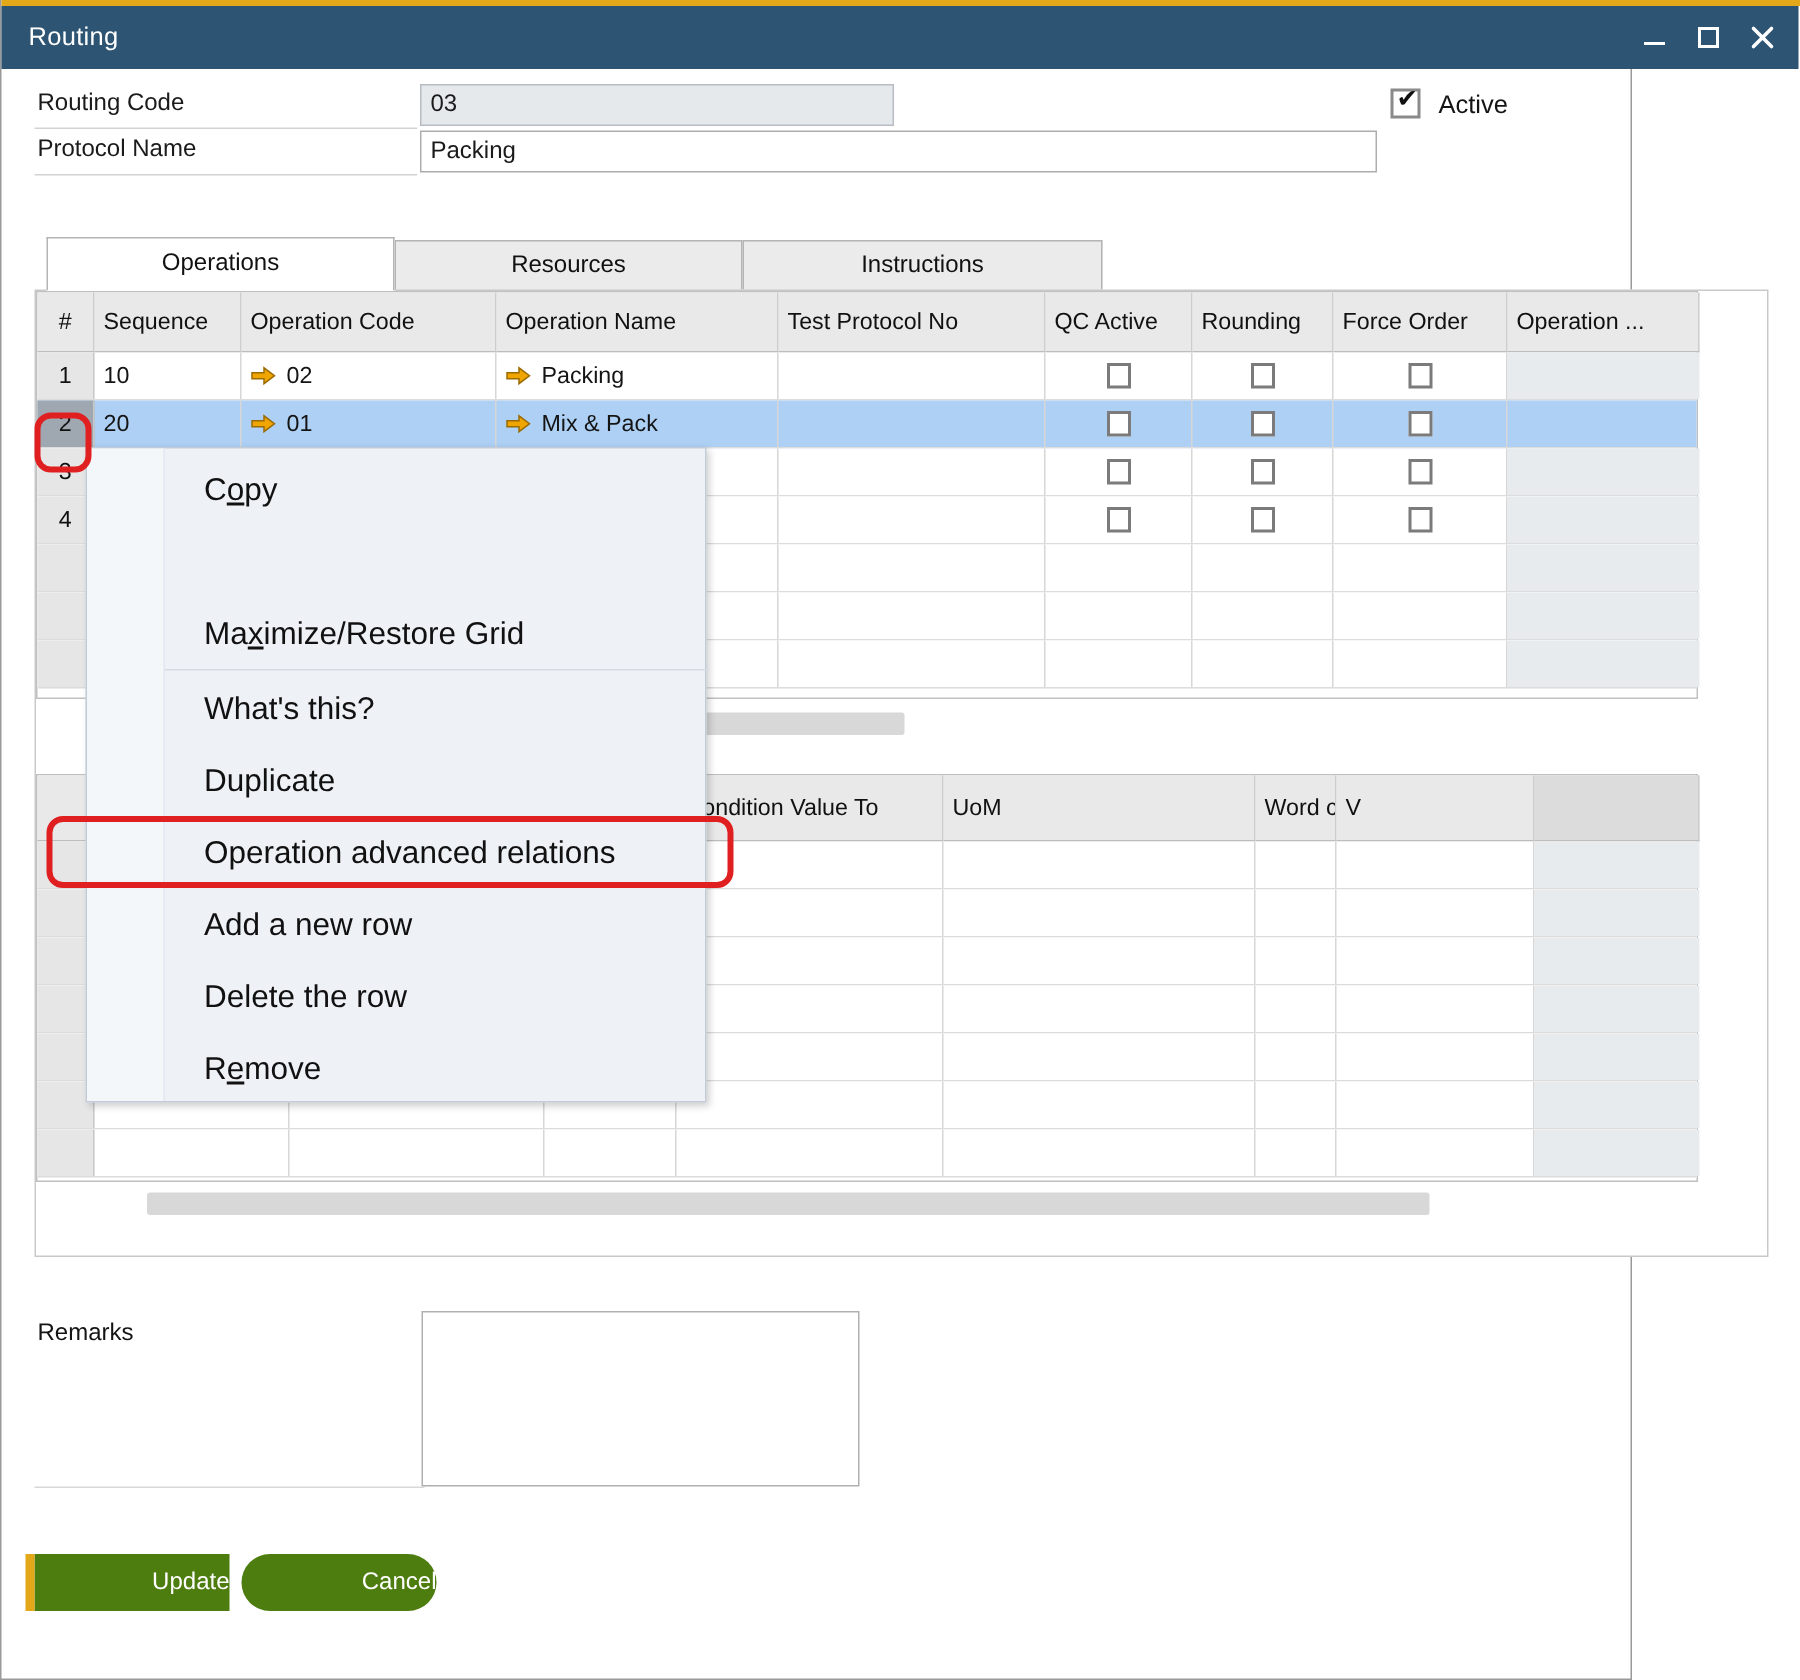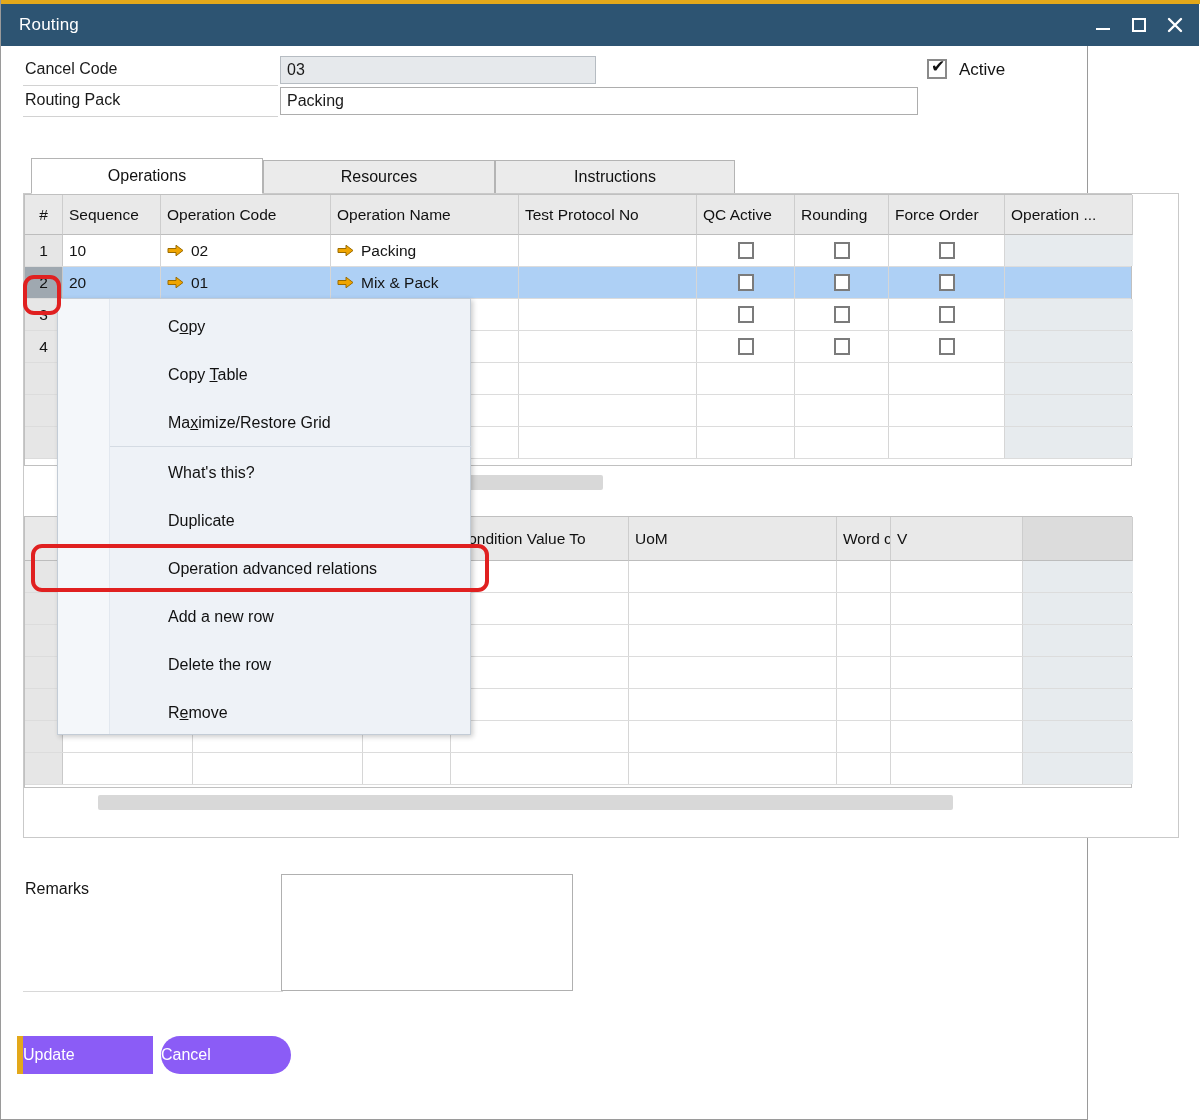--- a/index.html
+++ b/index.html
@@ -158,22 +158,22 @@
     z-index: 50;
   }
   .ctxmenu .gutter {
     position: absolute; left: 0; top: 0; width: 52px; height: 100%;
     background: #f4f7fa;
     border-right: 1px solid #e2e8ef;
   }
   .mi {
     position: absolute; left: 0; width: 100%; height: 48px;
     display: flex; align-items: center;
-    padding-left: 110px;
-    font-size: 16px; color: #111;
+    padding-left: 78px;
+    font-size: 21px; color: #111;
     white-space: nowrap;
   }
   .mi u { text-decoration: underline; }
   .msep {
     position: absolute; left: 52px; width: 362px; height: 1px;
     background: #d4dbe3;
   }
 
   
   .hl {
@@ -189,23 +189,23 @@
   .remarks-box {
     position: absolute; left: 280px; top: 874px;
     width: 292px; height: 117px;
     border: 1px solid #b0b0b0; background: #ffffff;
   }
   .remarks-underline { position: absolute; left: 22px; top: 991px; width: 260px; height: 1px; background: #d8d8d8; }
 
   
   .btn {
     position: absolute; top: 1036px; height: 38px;
-    background: #8b5cf6; color: #ffffff;
+    background: #4d7c0f; color: #ffffff;
     font-size: 16px;
-    display: flex; align-items: center; justify-content: flex-start;
+    display: flex; align-items: center; justify-content: flex-end;
     border: none;
     font-family: "Liberation Sans", sans-serif;
   }
   .btn-update { left: 22px; width: 130px; }
   .btn-update .accent {
     position: absolute; left: -6px; top: 0; width: 6px; height: 38px;
     background: #e3a81a;
   }
   .btn-cancel { left: 160px; width: 130px; border-radius: 19px; }
 </style>
@@ -229,25 +229,25 @@
           <rect x="3" y="3" width="12" height="12" fill="none" stroke="#fff" stroke-width="2"></rect>
         </svg>
     </div>
     <div class="winbtn btn-close">
       <svg width="20" height="20" viewBox="0 0 20 20">
           <path d="M4 4 L16 16 M16 4 L4 16" stroke="#fff" stroke-width="2.4" stroke-linecap="round"></path>
         </svg>
     </div>
   </div>
 
-  <div class="field-label" style="left:24px; top:60px;">Cancel Code</div>
+  <div class="field-label" style="left:24px; top:60px;">Routing Code</div>
   <div class="inp readonly" style="left:279px; top:56px; width:316px; height:28px;">03</div>
   <div class="underline" style="left:22px; top:85px; width:255px;"></div>
 
-  <div class="field-label" style="left:24px; top:91px;">Routing Pack</div>
+  <div class="field-label" style="left:24px; top:91px;">Protocol Name</div>
   <div class="inp" style="left:279px; top:87px; width:638px; height:28px;">Packing</div>
   <div class="underline" style="left:22px; top:116px; width:255px;"></div>
 
   <div class="chk-outer" style="left:926px; top:59px;">
     <span class="mark">✔</span>
   </div>
   <div class="active-label" style="left:958px; top:60px;">Active</div>
 
   <div class="tabstrip">
     <div class="tab active" style="left:8px; width:232px;">
@@ -554,23 +554,20 @@
       </div>
 
     <div class="hscroll" style="left:74px; top:601px; width:855px;"></div>
   </div>
 
   <div class="ctxmenu" id="ctxmenu">
     <div class="gutter"></div>
   <div class="mi" style="top: 4px;">
         <span>C<u>o</u>py</span>
       </div>
-      <div class="mi" style="top: 52px;">
-        <span>Copy <u>T</u>able</span>
-      </div>
       <div class="mi" style="top: 100px;">
         <span>Ma<u>x</u>imize/Restore Grid</span>
       </div>
       <div class="msep" style="top: 147px;"></div>
       <div class="mi" style="top: 150px;">
         <span>What's this?</span>
       </div>
       <div class="mi" style="top: 198px;">
         <span>Duplicate</span>
       </div>

